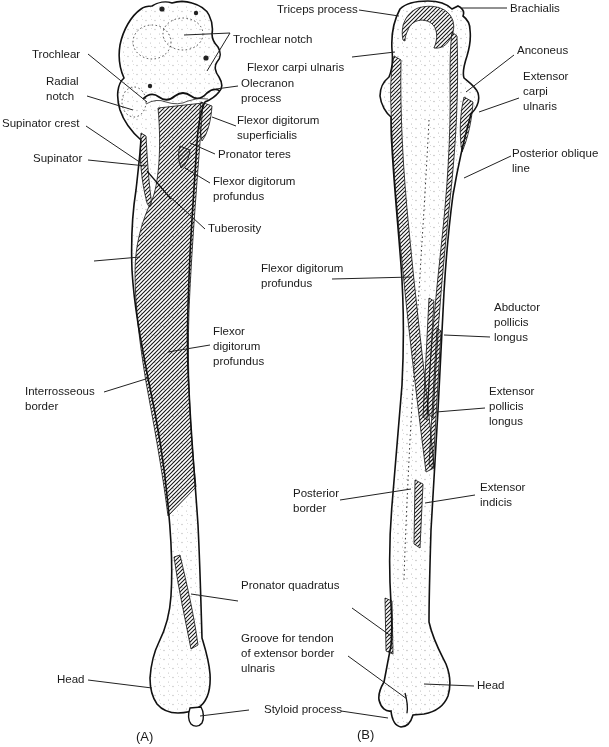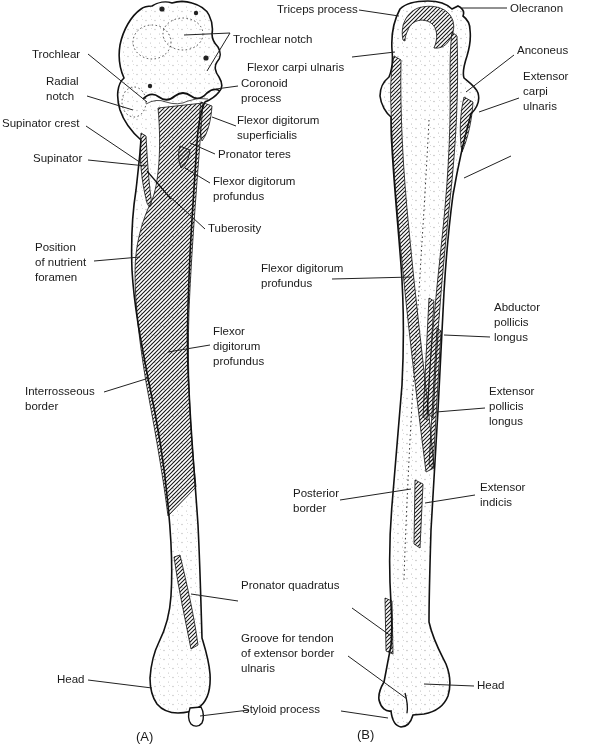--- a/index.html
+++ b/index.html
@@ -170,55 +170,54 @@
       <line x1="341" y1="711" x2="388" y2="718"></line>
     </g>
   </svg>
 
   <div class="lbl" style="left:32px;top:47px">Trochlear</div>
   <div class="lbl" style="left:233px;top:32px">Trochlear notch</div>
   <div class="lbl" style="left:46px;top:74px">Radial
 notch</div>
   <div class="lbl" style="left:2px;top:116px">Supinator crest</div>
   <div class="lbl" style="left:33px;top:151px">Supinator</div>
-  <div class="lbl" style="left:35px;top:240px">Position
-of nutrient
-foramen</div>
   <div class="lbl" style="left:25px;top:384px">Interrosseous
 border</div>
   <div class="lbl" style="left:57px;top:672px">Head</div>
 
   <div class="lbl" style="left:277px;top:2px">Triceps process</div>
   <div class="lbl" style="left:247px;top:60px">Flexor carpi ulnaris</div>
-  <div class="lbl" style="left:241px;top:76px">Coronoid
+  <div class="lbl" style="left:241px;top:76px">Olecranon
 process</div>
   <div class="lbl" style="left:237px;top:113px">Flexor digitorum
 superficialis</div>
   <div class="lbl" style="left:218px;top:147px">Pronator teres</div>
   <div class="lbl" style="left:213px;top:174px">Flexor digitorum
 profundus</div>
   <div class="lbl" style="left:208px;top:221px">Tuberosity</div>
   <div class="lbl" style="left:261px;top:261px">Flexor digitorum
 profundus</div>
   <div class="lbl" style="left:213px;top:324px">Flexor
 digitorum
 profundus</div>
   <div class="lbl" style="left:293px;top:486px">Posterior
 border</div>
   <div class="lbl" style="left:241px;top:578px">Pronator quadratus</div>
   <div class="lbl" style="left:241px;top:631px">Groove for tendon
 of extensor border
 ulnaris</div>
-  <div class="lbl" style="left:242px;top:702px">Styloid process</div>
-
-  <div class="lbl" style="left:510px;top:1px">Olecranon</div>
+  <div class="lbl" style="left:264px;top:702px">Styloid process</div>
+
+  <div class="lbl" style="left:510px;top:1px">Brachialis</div>
   <div class="lbl" style="left:517px;top:43px">Anconeus</div>
   <div class="lbl" style="left:523px;top:69px">Extensor
 carpi
 ulnaris</div>
+  <div class="lbl" style="left:512px;top:146px">Posterior oblique
+line</div>
   <div class="lbl" style="left:494px;top:300px">Abductor
 pollicis
 longus</div>
   <div class="lbl" style="left:489px;top:384px">Extensor
 pollicis
 longus</div>
   <div class="lbl" style="left:480px;top:480px">Extensor
 indicis</div>
   <div class="lbl" style="left:477px;top:678px">Head</div>
 

